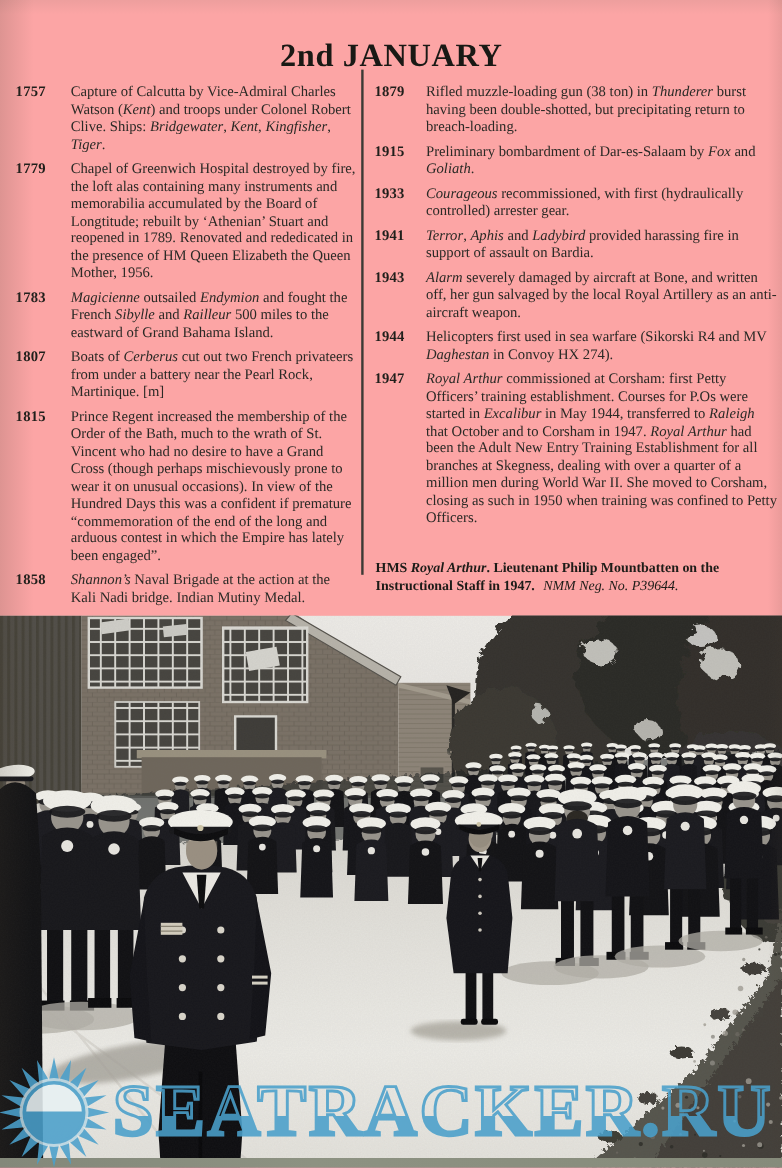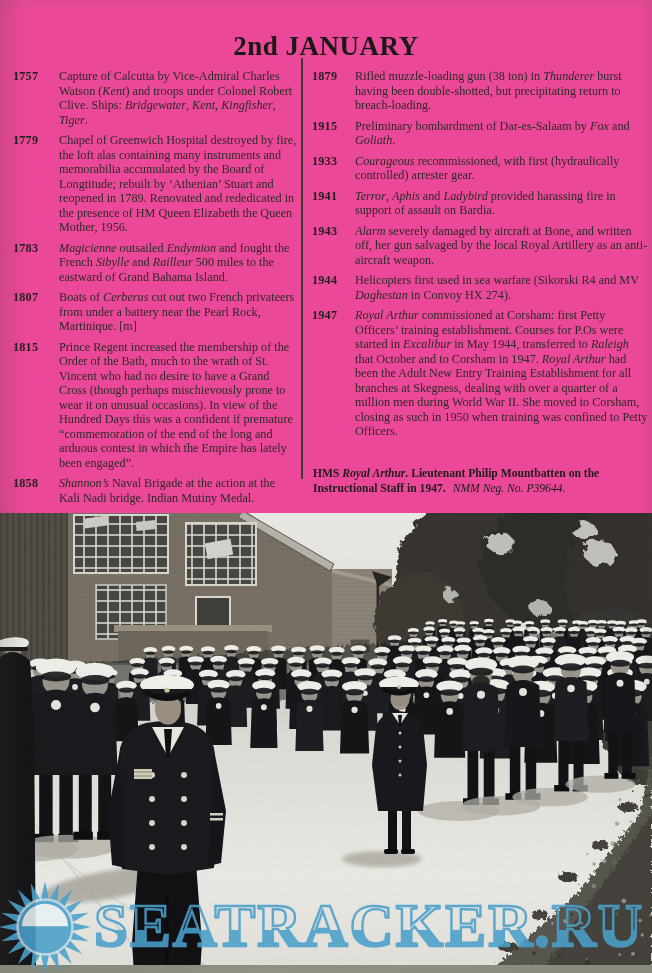--- a/index.html
+++ b/index.html
@@ -1,17 +1,17 @@
 <!DOCTYPE html>
 <html><head>
 <meta charset="utf-8">
 <style>
   html,body{margin:0;padding:0;background:#777;}
   .page{position:relative;width:652px;height:973px;overflow:hidden;
-        background:#ec4899;font-family:"Liberation Serif",serif;color:#26251f;}
+        background:#fca5a5;font-family:"Liberation Serif",serif;color:#26251f;}
   .shade{position:absolute;inset:0;pointer-events:none;z-index:40;
     background:linear-gradient(90deg,rgba(70,62,50,.17),rgba(70,62,50,0) 28px),
                linear-gradient(270deg,rgba(70,62,50,.10),rgba(70,62,50,0) 12px),
                linear-gradient(180deg,rgba(110,104,92,.10),rgba(110,104,92,0) 12px);}
   .title{position:absolute;top:13px;left:0;right:0;text-align:center;
          font-size:27px;font-weight:bold;letter-spacing:.5px;color:#191915;}
   .col{position:absolute;top:69px;font-size:12.2px;line-height:14.5px;color:#2b2a26;}
   .col-l{left:13px;width:286px;}
   .col-r{left:312px;width:336px;}
   .entry{display:flex;margin:0 0 6px 0;}

